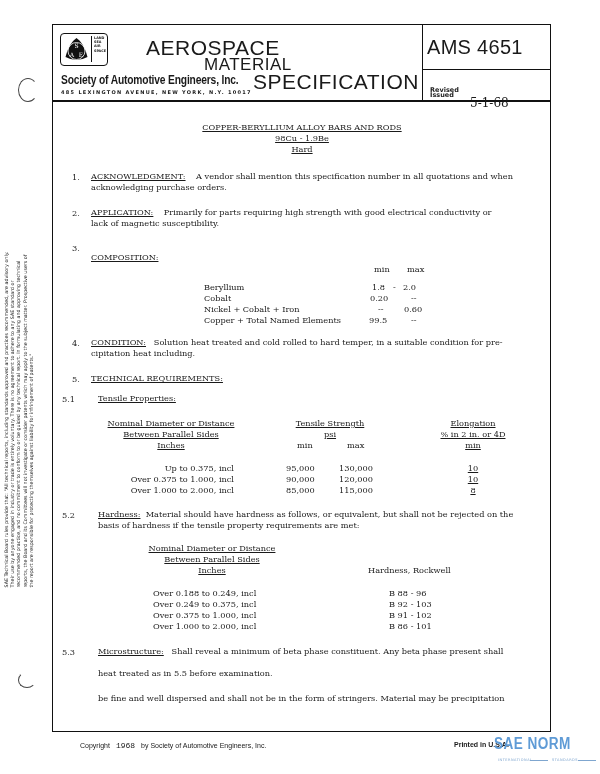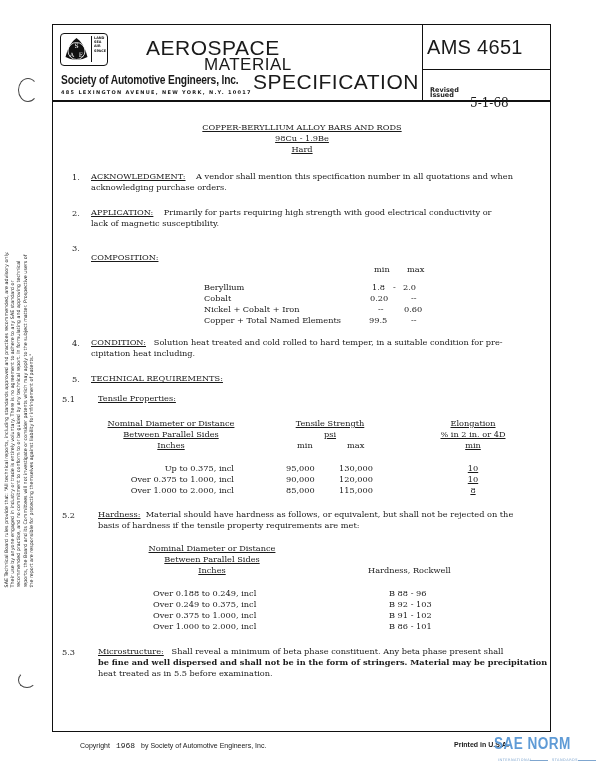--- a/index.html
+++ b/index.html
@@ -202,21 +202,21 @@
     <div class="t" style="left:153px; top:621px;">Over 1.000 to 2.000, incl</div>
     <div class="t" style="left:389px; top:621px;">B 86 - 101</div>
   </div>
 </div>
 
 <div class="num" style="left:62px; top:647px;">5.3</div>
 <div class="t" style="left:98px; top:646px;">
   <span class="u">Microstructure:</span>&nbsp;&nbsp;
   <span>Shall reveal a minimum of beta phase constituent.  Any beta phase present shall</span>
 </div>
-<div class="t" style="left:98px; top:657px;font-weight:bold;">be fine and well dispersed and shall not be in the form of stringers.  Material may be precipitation</div>
+<div class="t" style="left:98px; top:693px;">be fine and well dispersed and shall not be in the form of stringers.  Material may be precipitation</div>
 <div class="t" style="left:98px; top:668px;">heat treated as in 5.5 before examination.</div>
 
 <div class="foot-copy">
   <span>Copyright</span>
   <span class="foot-year">1968</span>
   <span>by Society of Automotive Engineers, Inc.</span>
 </div>
 <div class="foot-print">Printed in U.S.A.</div>
 <div class="wm">SAE NORM</div>
 <div class="wm-sub">INTERNATIONAL</div>

